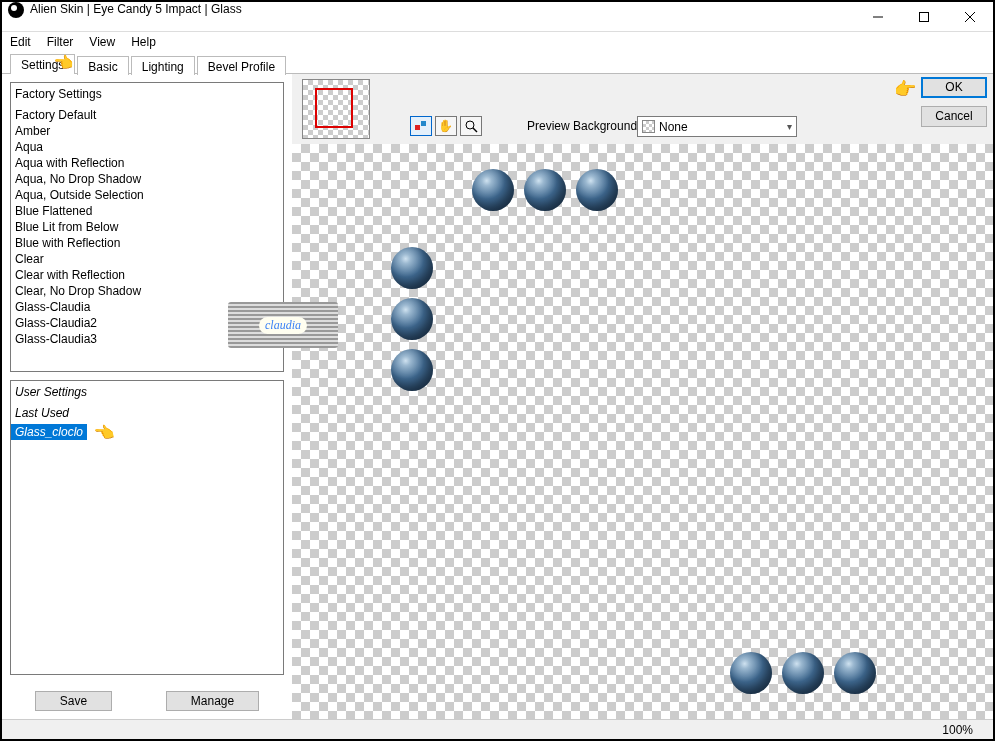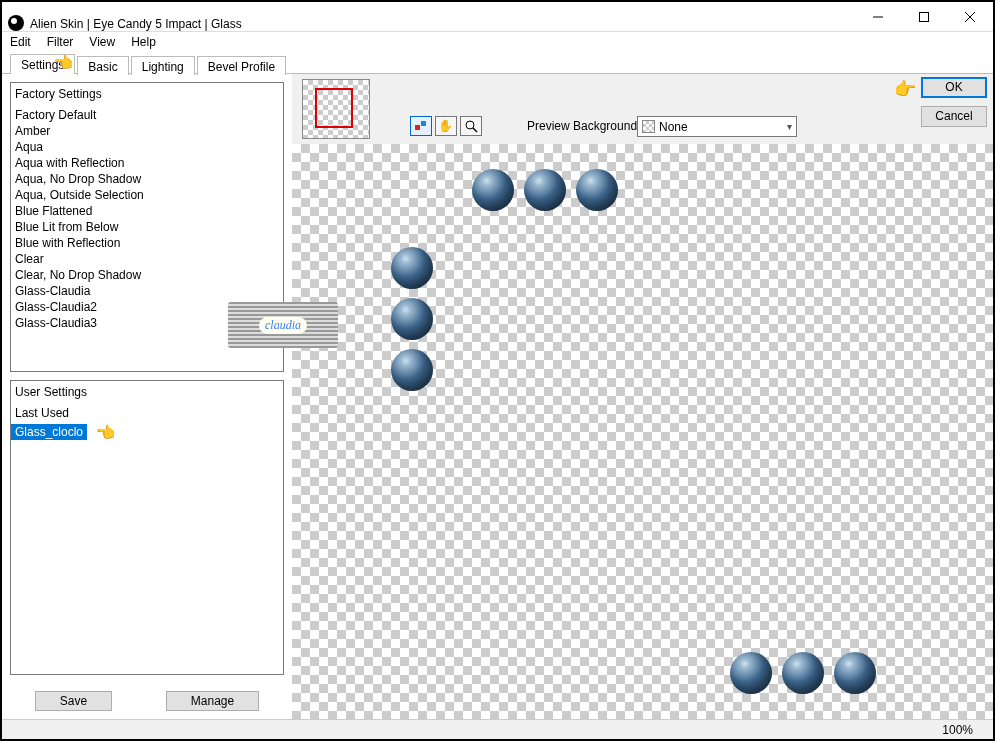--- a/index.html
+++ b/index.html
@@ -1,18 +1,18 @@
 <!DOCTYPE html>
 <html><head>
 <meta charset="utf-8">
 <style>
   * { box-sizing: border-box; margin: 0; padding: 0; font-family: "Segoe UI", Tahoma, sans-serif; font-size: 12px; }
   body { background: #fff; width: 995px; height: 741px; overflow: hidden; position: relative; border: 2px solid #000; }
   
-  .titlebar { height: 30px; background: #fff; border-bottom: 1px solid #ddd; display: flex; align-items: flex-end; padding-left: 6px; }
+  .titlebar { height: 30px; background: #fff; border-bottom: 1px solid #ddd; display: flex; align-items: flex-start; padding-left: 6px; }
   .titlebar .app-icon { width: 16px; height: 16px; border-radius: 50%; background: #000; margin-right: 6px; position: relative; }
   .titlebar .app-icon::after { content:''; position:absolute; top:3px; left:3px; width:6px; height:6px; border-radius:50%; background:#fff; }
   .titlebar .title { flex: 1; font-size: 12px; color: #000; }
   .win-btns { display: flex; height: 100%; }
   .win-btn { width: 46px; display: flex; align-items: center; justify-content: center; cursor: default; }
   .win-btn svg { display: block; }
   
   .menubar { height: 20px; display: flex; align-items: center; padding-left: 8px; gap: 16px; }
   .menubar .m { cursor: default; }
   
@@ -20,21 +20,21 @@
   .tab { padding: 3px 10px 3px 10px; border: 1px solid #bbb; border-bottom: none; background: #fff; position: relative; top: 1px; cursor: default; font-size: 12px; }
   .tab.active { background: #fff; z-index: 2; height: 20px; }
   .tab:not(.active){ top: 2px; height: 19px; }
   .hand1 { position:absolute; left:52px; top:1px; font-size:16px; transform: scaleX(-1); z-index:5;}
   
   .content { display: flex; height: calc(100% - 30px - 20px - 22px - 20px); }
   
   .left { width: 290px; padding: 8px 8px 0 8px; display: flex; flex-direction: column; }
   .listbox { border: 1px solid #7a7a7a; background: #fff; overflow-y: scroll; }
   .lb-factory { height: 290px; margin-bottom: 8px; }
-  .lb-user { flex: 1; margin-bottom: 14px; }
+  .lb-user { flex: 1; margin-bottom: 14px; font-style: italic; }
   .lb-head { font-size: 12px; padding: 4px 4px 6px 4px; color: #000; }
   .lb-item { padding: 1px 4px; font-size: 12px; cursor: default; white-space: nowrap; }
   .lb-item.sel { background: #0078d7; color: #fff; display: inline-block; }
   .hand2 { display:inline-block; margin-left:6px; font-size:16px; transform: scaleX(-1); position: relative; top:2px; }
   
   .buttons-row { display: flex; justify-content: space-around; padding: 2px 10px 8px 10px; gap: 24px; }
   .btn { border: 1px solid #adadad; background: #e1e1e1; padding: 2px 24px; font-size: 12px; cursor: default; }
   
   .right { flex: 1; position: relative; background: #f0f0f0; }
   
@@ -119,20 +119,21 @@
       <div class="lb-item">Factory Default</div>
       <div class="lb-item">Amber</div>
       <div class="lb-item">Aqua</div>
       <div class="lb-item">Aqua with Reflection</div>
       <div class="lb-item">Aqua, No Drop Shadow</div>
       <div class="lb-item">Aqua, Outside Selection</div>
       <div class="lb-item">Blue Flattened</div>
       <div class="lb-item">Blue Lit from Below</div>
       <div class="lb-item">Blue with Reflection</div>
       <div class="lb-item">Clear</div>
+      <div class="lb-item">Clear with Reflection</div>
       <div class="lb-item">Clear, No Drop Shadow</div>
       <div class="lb-item">Glass-Claudia</div>
       <div class="lb-item">Glass-Claudia2</div>
       <div class="lb-item">Glass-Claudia3</div>
     </div>
 
     <div class="listbox lb-user">
       <div class="lb-head">User Settings</div>
       <div class="lb-item">Last Used</div>
       <div>

